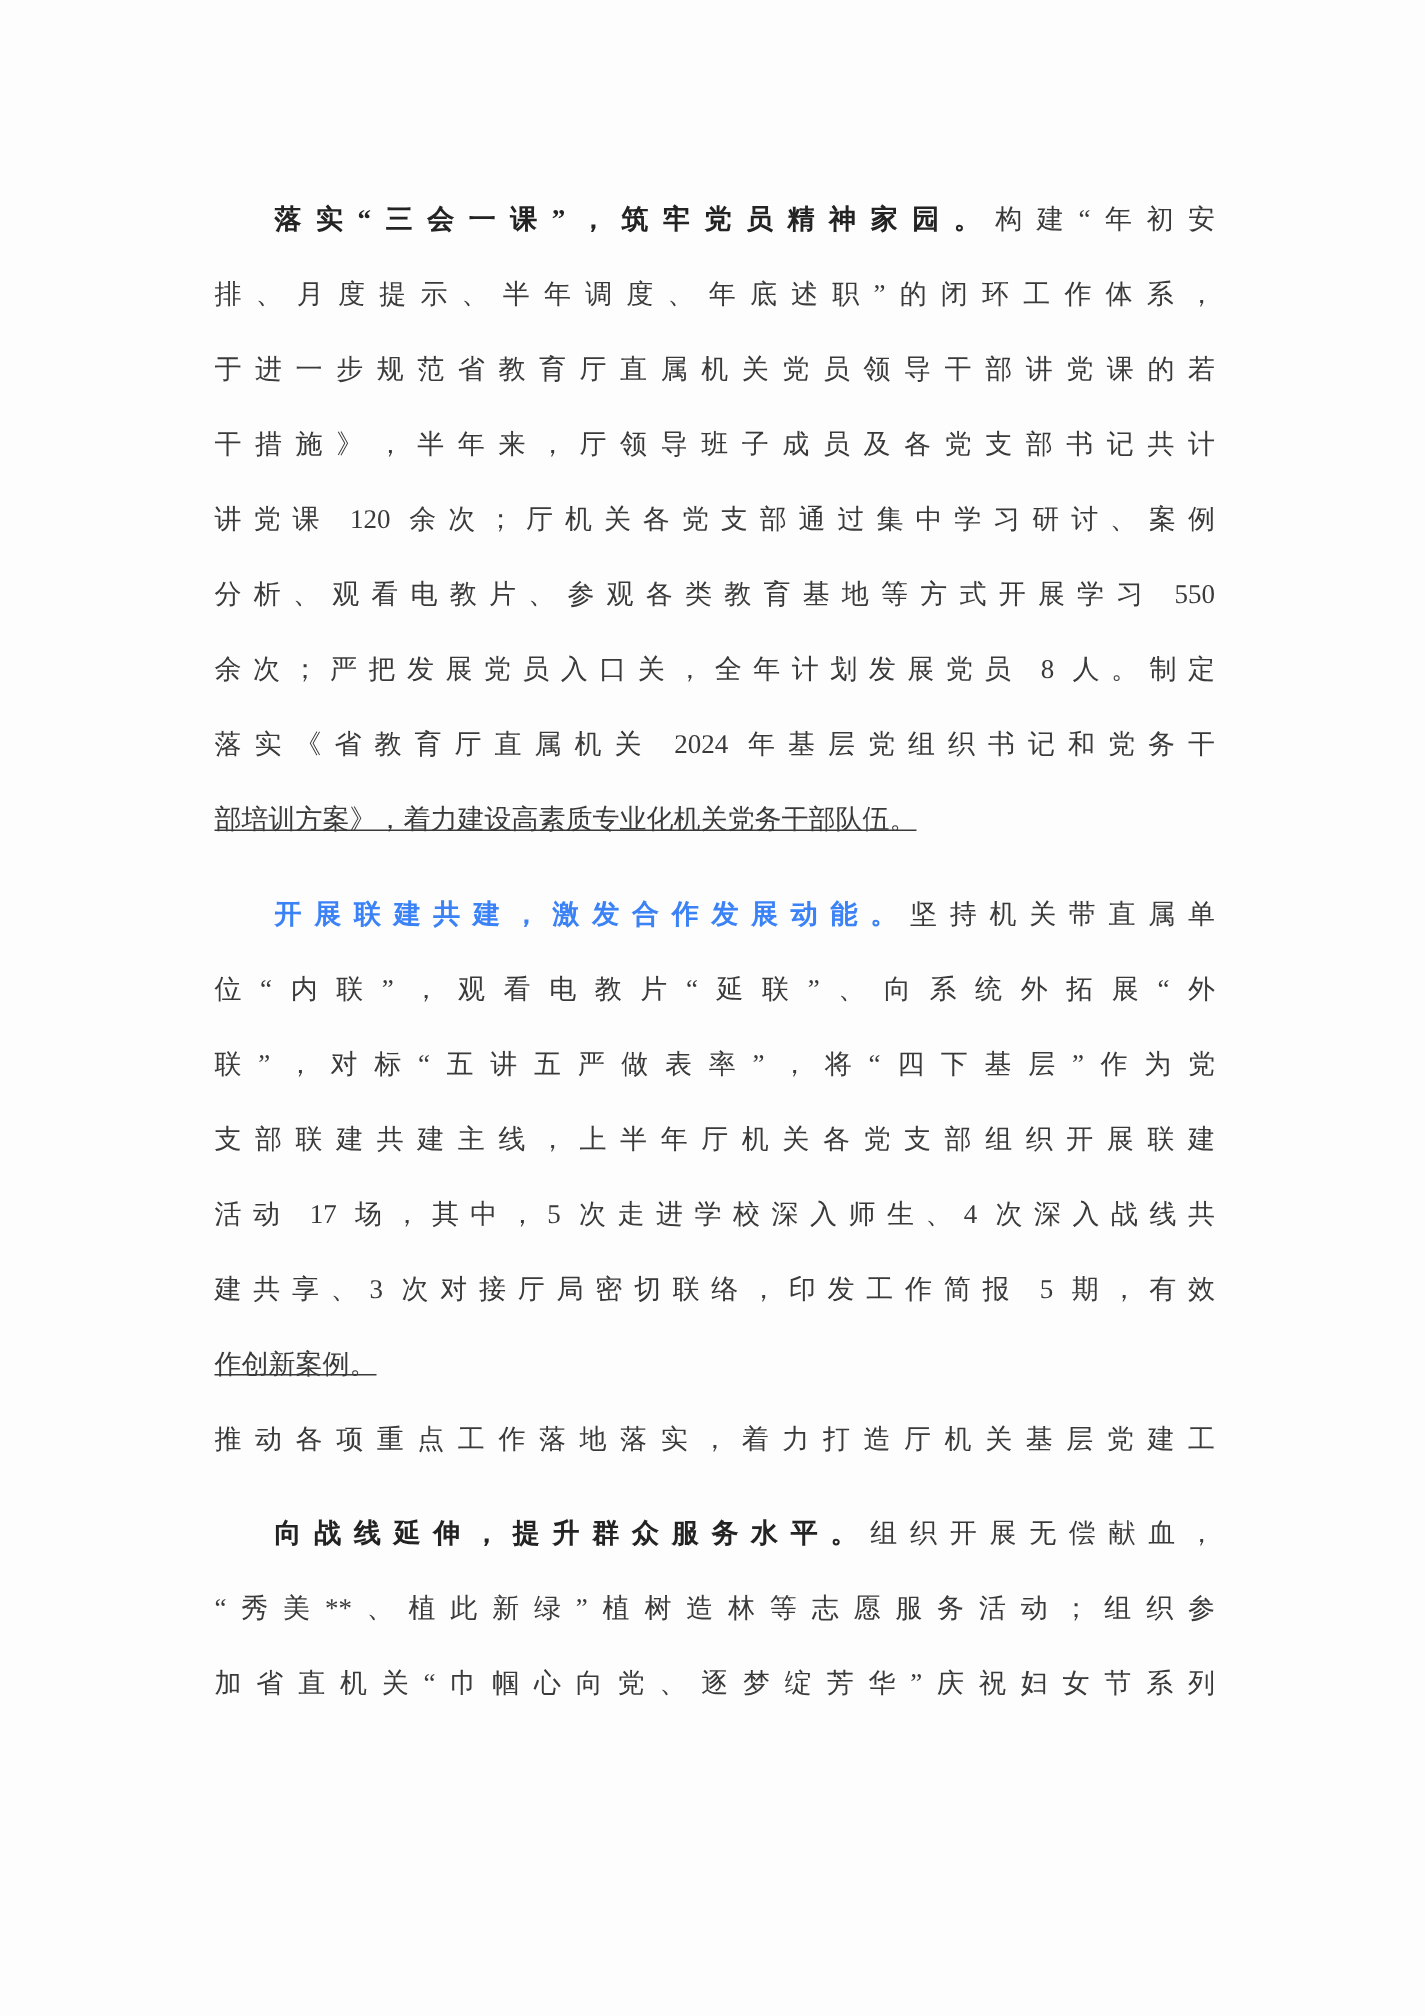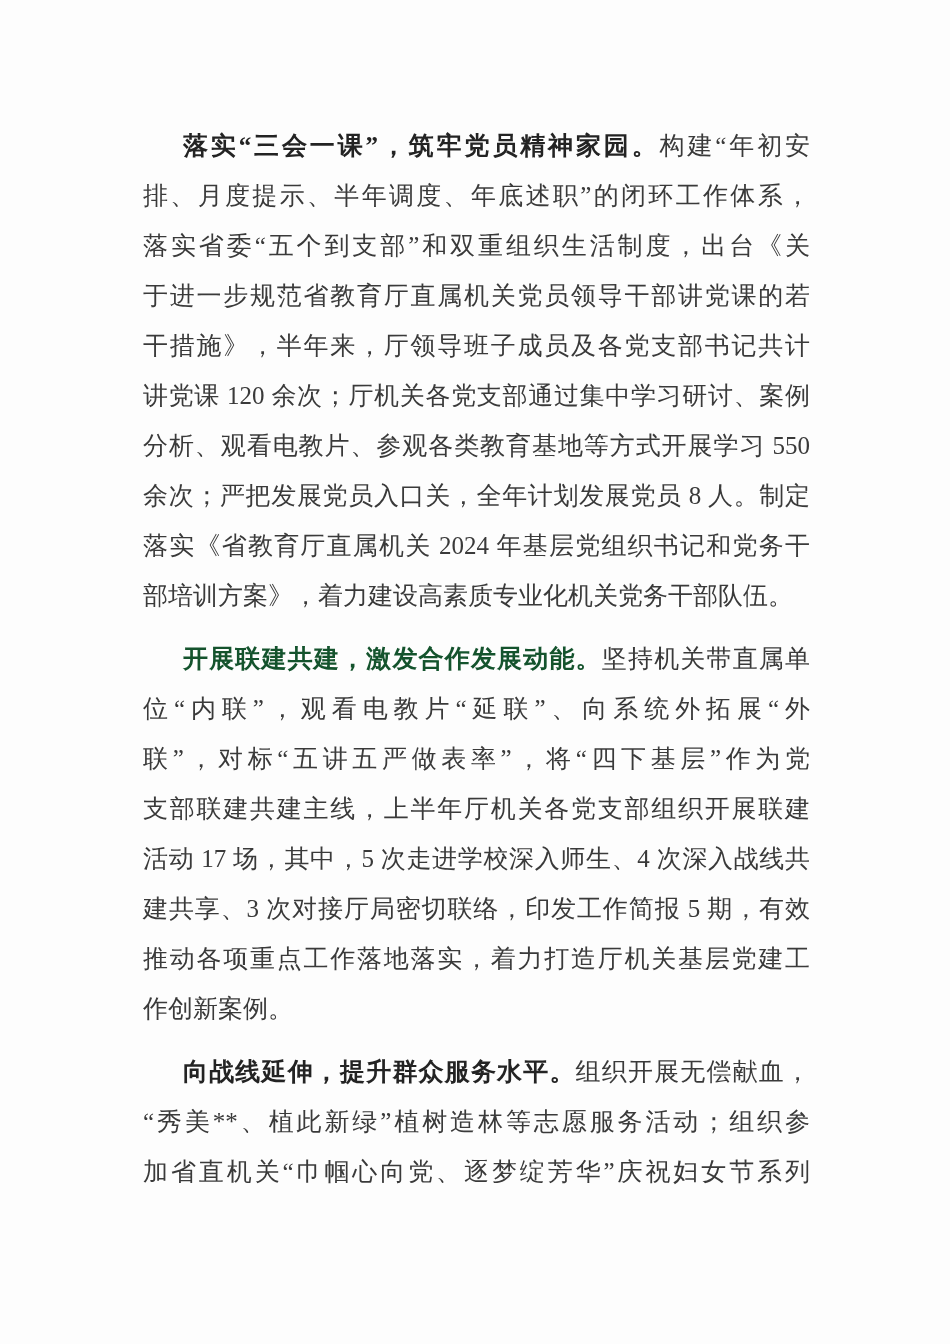--- a/index.html
+++ b/index.html
@@ -11,67 +11,66 @@
   }
   .page {
     box-sizing: border-box;
     width: 950px;
     height: 1344px;
     padding: 121px 140px 0 143px;
     background: #fdfdfd;
   }
   .doc-body {
     font-family: "Liberation Serif", "DejaVu Serif", serif;
-    font-size: 25px;
+    font-size: 18px;
     color: #3a3a3a;
   }
   .para { margin: 0; }
   .para + .para { margin-top: 13px; }
   .line {
     height: 50px;
     line-height: 50px;
     white-space: nowrap;
     text-align: justify;
     text-align-last: justify;
     -moz-text-align-last: justify;
     text-justify: inter-character;
   }
   .line.first { padding-left: 40px; }
-  .line.last  { text-align-last: left; -moz-text-align-last: left; }
+  .line.last  { text-align-last: left; text-decoration: underline; -moz-text-align-last: left; }
   .lead {
     font-weight: bold;
     color: #232323;
   }
 </style>
 </head>
 <body style="background: rgb(253, 253, 253);">
 
 <div class="page">
   <div class="doc-body" id="doc-body" style="color: rgb(58, 58, 58);">
       <div class="para">
         <div class="line first"><span class="lead" style="color: rgb(35, 35, 35);">落实“三会一课”，筑牢党员精神家园。</span><span>构建“年初安</span></div>
         <div class="line"><span>排、月度提示、半年调度、年底述职”的闭环工作体系，</span></div>
-        <div class="line"><span>落实省委“五个到支部”和双重组织生活制度，出台《关</span></div>
         <div class="line"><span>于进一步规范省教育厅直属机关党员领导干部讲党课的若</span></div>
         <div class="line"><span>干措施》，半年来，厅领导班子成员及各党支部书记共计</span></div>
         <div class="line"><span>讲党课 120 余次；厅机关各党支部通过集中学习研讨、案例</span></div>
         <div class="line"><span>分析、观看电教片、参观各类教育基地等方式开展学习 550</span></div>
         <div class="line"><span>余次；严把发展党员入口关，全年计划发展党员 8 人。制定</span></div>
         <div class="line"><span>落实《省教育厅直属机关 2024 年基层党组织书记和党务干</span></div>
         <div class="line last"><span>部培训方案》，着力建设高素质专业化机关党务干部队伍。</span></div>
       </div>
       <div class="para">
-        <div class="line first"><span class="lead" style="color: #14532d;">开展联建共建，激发合作发展动能。</span><span>坚持机关带直属单</span></div>
+        <div class="line first"><span class="lead" style="color: #3b82f6;">开展联建共建，激发合作发展动能。</span><span>坚持机关带直属单</span></div>
         <div class="line"><span>位“内联”，观看电教片“延联”、向系统外拓展“外</span></div>
         <div class="line"><span>联”，对标“五讲五严做表率”，将“四下基层”作为党</span></div>
         <div class="line"><span>支部联建共建主线，上半年厅机关各党支部组织开展联建</span></div>
         <div class="line"><span>活动 17 场，其中，5 次走进学校深入师生、4 次深入战线共</span></div>
         <div class="line"><span>建共享、3 次对接厅局密切联络，印发工作简报 5 期，有效</span></div>
+        <div class="line last"><span>作创新案例。</span></div>
         <div class="line"><span>推动各项重点工作落地落实，着力打造厅机关基层党建工</span></div>
-        <div class="line last"><span>作创新案例。</span></div>
       </div>
       <div class="para">
         <div class="line first"><span class="lead" style="color: rgb(35, 35, 35);">向战线延伸，提升群众服务水平。</span><span>组织开展无偿献血，</span></div>
         <div class="line"><span>“秀美**、植此新绿”植树造林等志愿服务活动；组织参</span></div>
         <div class="line"><span>加省直机关“巾帼心向党、逐梦绽芳华”庆祝妇女节系列</span></div>
       </div>
     </div>
 </div>
 
 </body></html>

